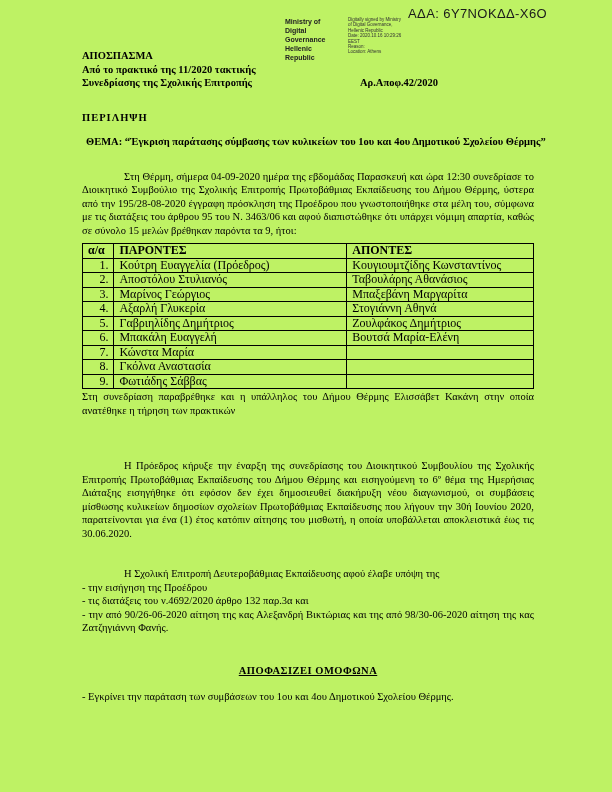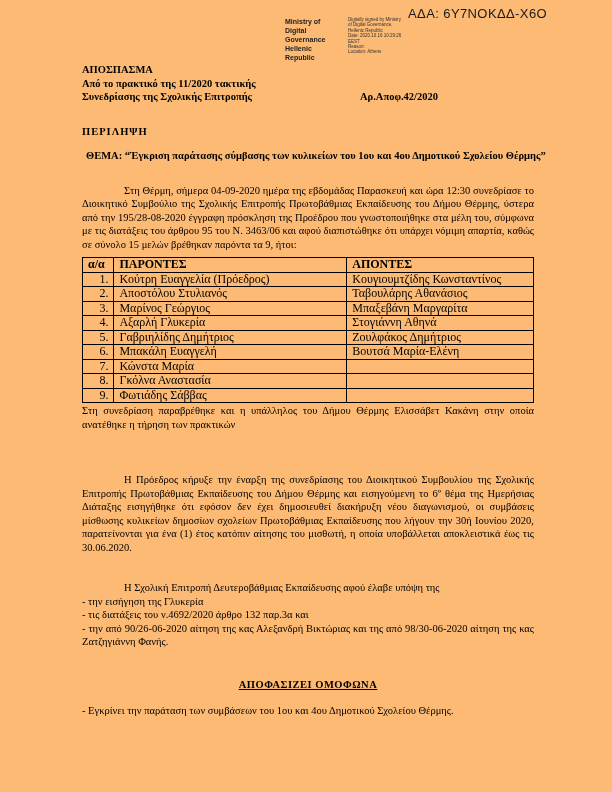--- a/index.html
+++ b/index.html
@@ -1,19 +1,19 @@
 <!DOCTYPE html>
 <html><head>
 <meta charset="utf-8">
 <style>
   html, body { margin:0; padding:0; background:#ffffff; }
   .page {
     position:relative;
     width:612px; height:792px;
-    background:#fdba74;
+    background:#bef264;
     color:#000000;
     font-family:"Liberation Serif", serif;
     overflow:hidden;
   }
   
   .ada {
     position:absolute; top:6px; left:408px;
     font-family:"Liberation Sans", sans-serif;
     font-size:13px; letter-spacing:0.4px; color:#1a1a1a;
   }
@@ -22,21 +22,21 @@
   .ministry {
     font-family:"Liberation Sans", sans-serif;
     font-weight:bold; font-size:7px; line-height:9px; width:58px; color:#222;
   }
   .sig {
     font-family:"Liberation Sans", sans-serif;
     font-size:4.5px; line-height:5.4px; width:62px; color:#333;
   }
   
   .content {
-    position:absolute; left:82px; top:63px; width:452px;
+    position:absolute; left:82px; top:49px; width:452px;
     font-size:10.5px; line-height:13.5px;
   }
   .doc-header { font-weight:bold; }
   .h-line { position:relative; }
   .decision-no { position:absolute; left:278px; top:0; white-space:nowrap; }
   .perilipsi { font-weight:bold; margin-top:21px; letter-spacing:1px; }
   .theme {
     font-weight:bold; margin-top:11px;
     margin-left:4px; padding-left:43px; text-indent:-43px;
     width:430px;
@@ -162,21 +162,21 @@
         <td></td>
       </tr>
     </tbody>
       </table>
 
     <div class="note">Στη συνεδρίαση παραβρέθηκε και η υπάλληλος του Δήμου Θέρμης Ελισσάβετ Κακάνη στην οποία ανατέθηκε η τήρηση των πρακτικών</div>
 
     <div class="para2">Η Πρόεδρος κήρυξε την έναρξη της συνεδρίασης του Διοικητικού Συμβουλίου της Σχολικής Επιτροπής Πρωτοβάθμιας Εκπαίδευσης του Δήμου Θέρμης και εισηγούμενη το 6º θέμα της Ημερήσιας Διάταξης εισηγήθηκε ότι εφόσον δεν έχει δημοσιευθεί διακήρυξη νέου διαγωνισμού, οι συμβάσεις μίσθωσης κυλικείων δημοσίων σχολείων Πρωτοβάθμιας Εκπαίδευσης που λήγουν την 30ή Ιουνίου 2020, παρατείνονται για ένα (1) έτος κατόπιν αίτησης του μισθωτή, η οποία υποβάλλεται αποκλειστικά έως τις 30.06.2020.</div>
 
     <div class="para3-intro">Η Σχολική Επιτροπή Δευτεροβάθμιας Εκπαίδευσης αφού έλαβε υπόψη της</div>
-    <div class="consideration">- την εισήγηση της Γλυκερία</div>
+    <div class="consideration">- την εισήγηση της Προέδρου</div>
     <div class="consideration">- τις διατάξεις του ν.4692/2020 άρθρο 132 παρ.3α και</div>
     <div class="consideration">- την από 90/26-06-2020 αίτηση της  κας  Αλεξανδρή Βικτώριας και της από 98/30-06-2020 αίτηση της κας Ζατζηγιάννη Φανής.</div>
 
     <div class="decision-heading">ΑΠΟΦΑΣΙΖΕΙ  ΟΜΟΦΩΝΑ</div>
 
     <div class="decision-text">- Εγκρίνει την  παράταση των συμβάσεων του 1ου και 4ου Δημοτικού Σχολείου Θέρμης.</div>
 
   </div>
 </div>
 

